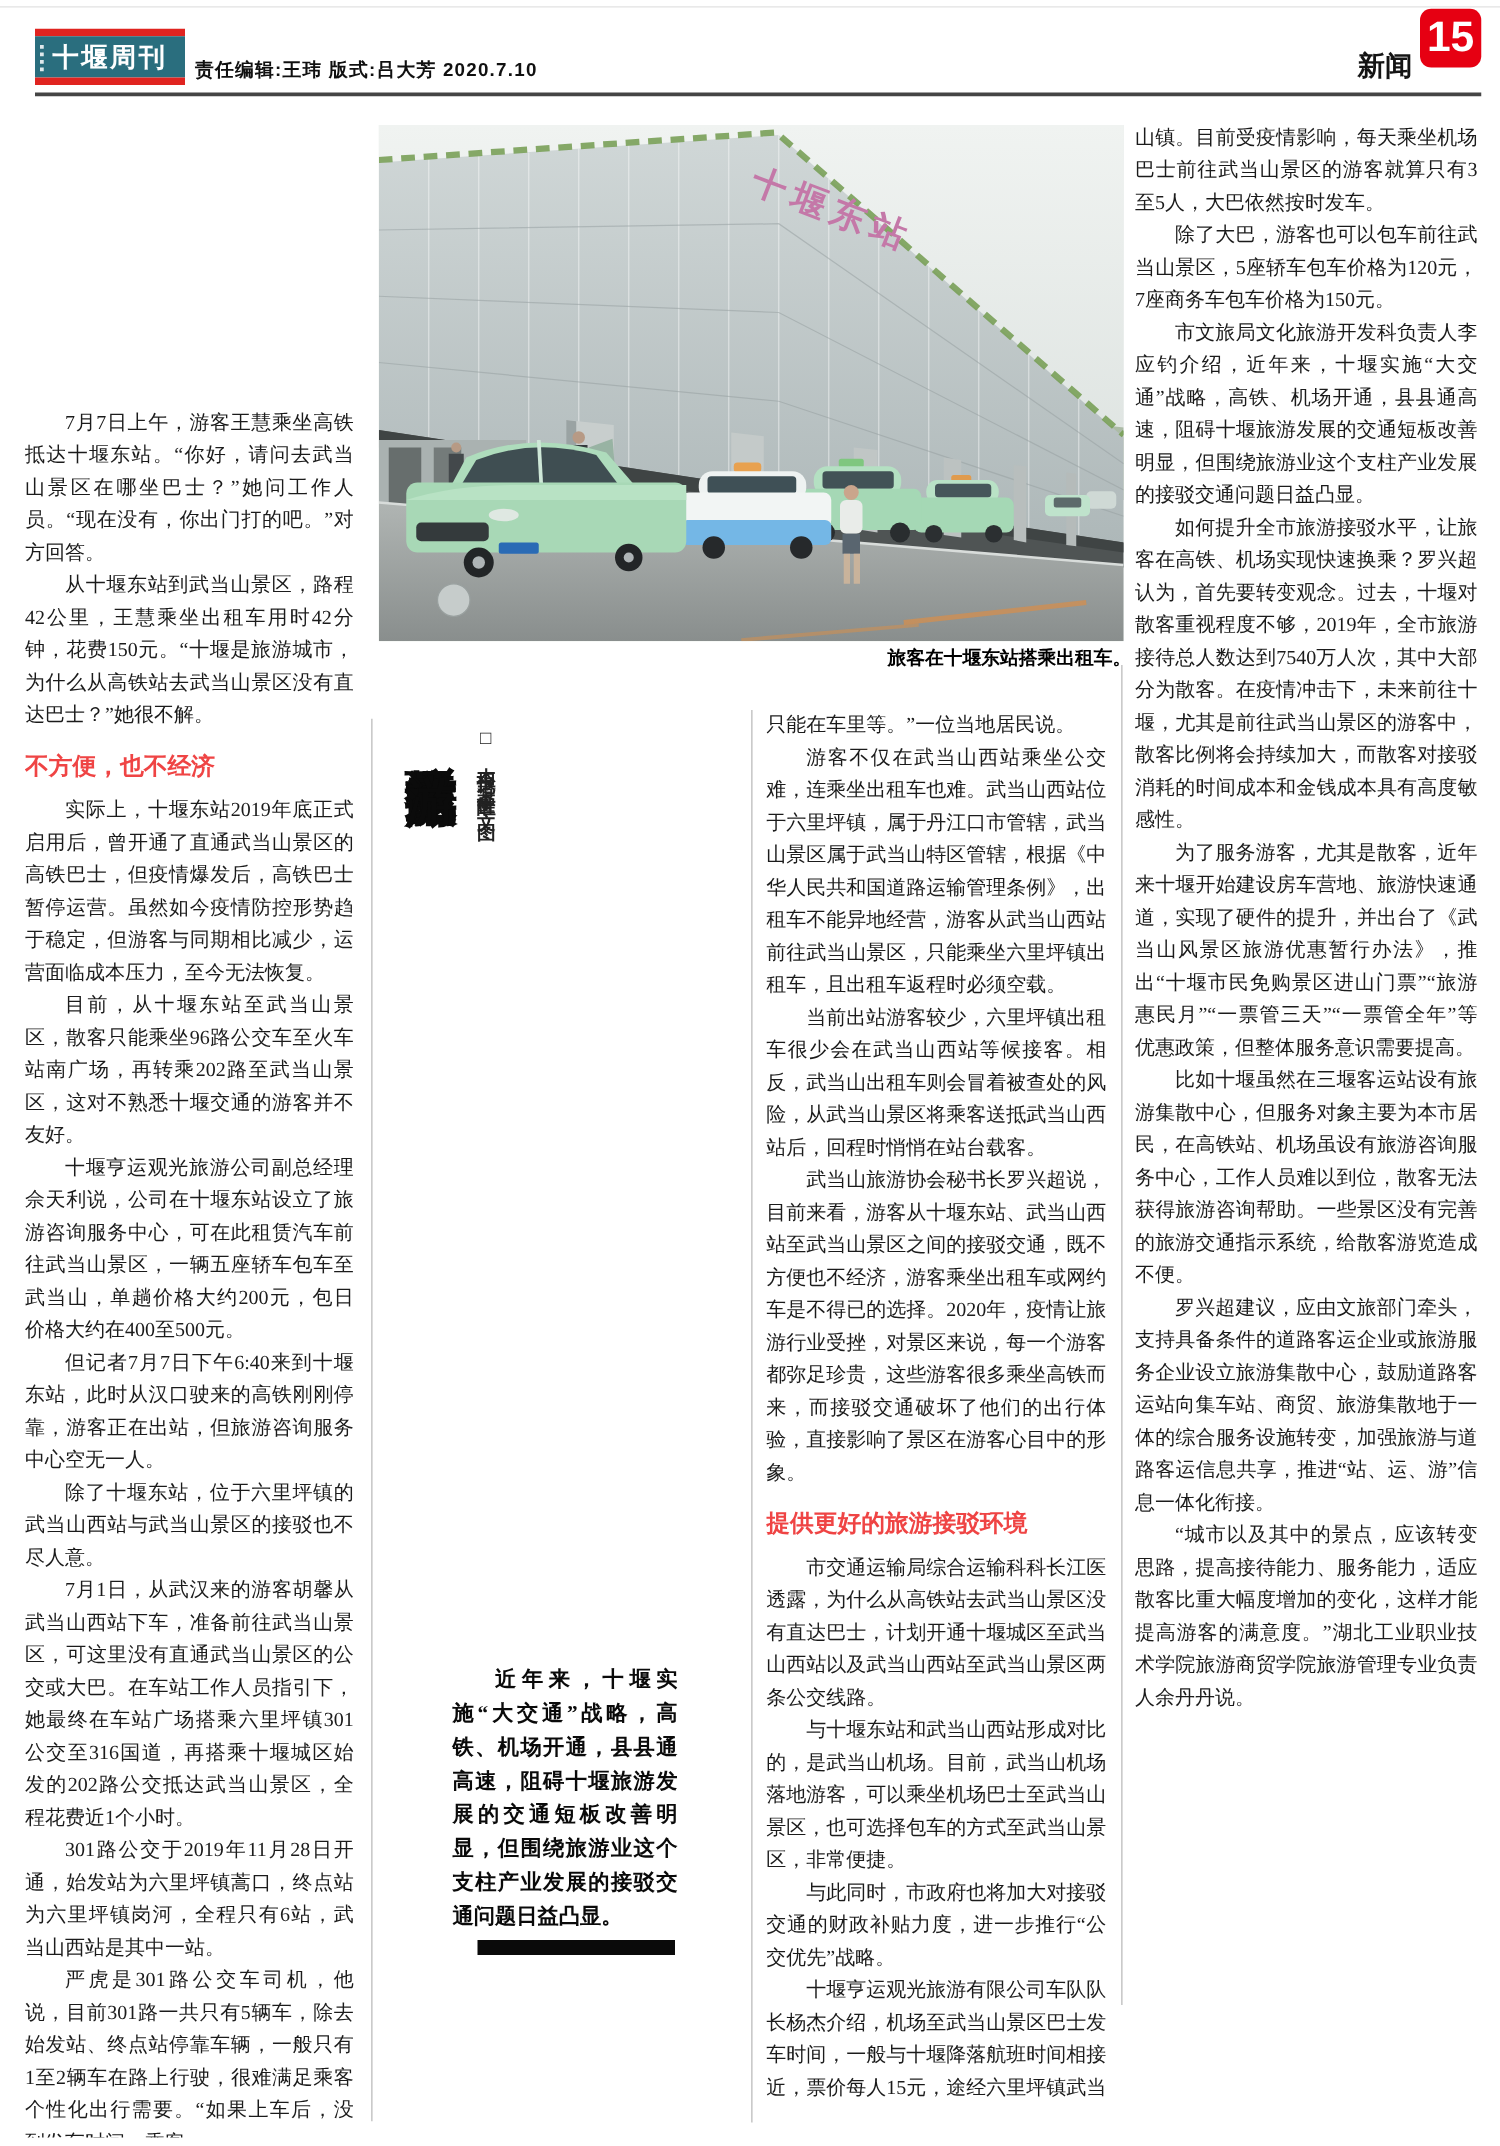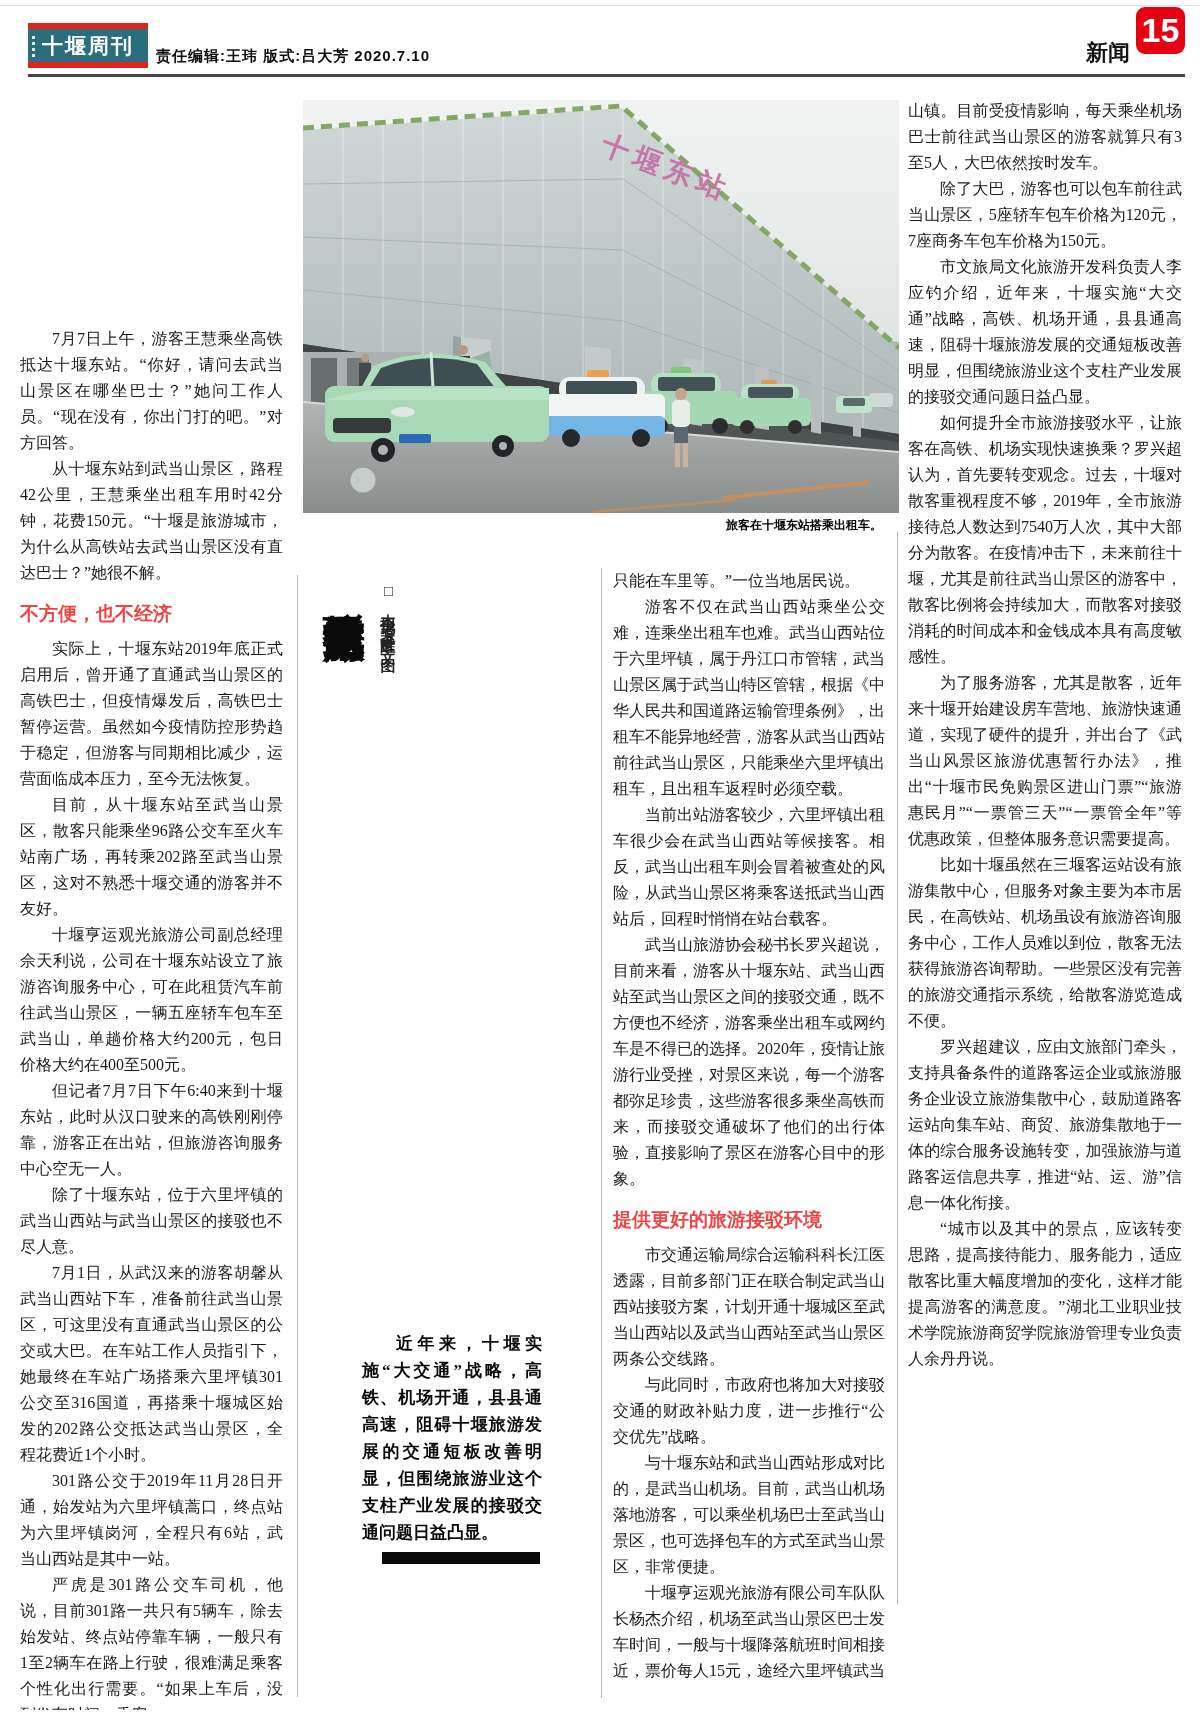--- a/index.html
+++ b/index.html
@@ -18,22 +18,22 @@
                font-weight:bold;font-size:15px;color:#101010;letter-spacing:1px;}
   .section-label{position:absolute;left:1086px;top:38px;font-family:"Liberation Sans",sans-serif;
                  font-weight:bold;font-size:22px;}
   .pagenum-box{position:absolute;left:1136px;top:7px;width:49px;height:47px;background:#e60012;border-radius:9px;
                color:#fff;display:flex;align-items:center;justify-content:center;
                font-family:"Liberation Sans",sans-serif;font-weight:bold;font-size:34px;}
   .header-rule{position:absolute;left:28px;top:74px;width:1157px;height:3px;background:#454545;}
 
   
   .photo{position:absolute;left:303px;top:100px;width:596px;height:413px;overflow:hidden;background:#e9edec;}
-  .caption{position:absolute;left:286px;top:517px;width:596px;text-align:right;
-           font-family:"Liberation Sans",sans-serif;font-weight:bold;font-size:12px;color:#000;}
+  .caption{position:absolute;left:309px;top:517px;width:596px;text-align:right;
+           font-family:"Liberation Sans",sans-serif;font-weight:bold;font-size:15px;color:#000;}
 
   
   .headline{position:absolute;left:316px;top:578px;height:440px;writing-mode:vertical-rl;
             font-weight:bold;font-size:42px;letter-spacing:1px;color:#0b0b0b;}
   .byline{position:absolute;left:378px;top:582px;height:230px;writing-mode:vertical-rl;
           font-family:"Liberation Sans",sans-serif;font-weight:bold;font-size:15px;letter-spacing:3px;color:#222;}
 
   .standfirst{position:absolute;left:362px;top:1330px;width:180px;font-weight:bold;font-size:17px;
               line-height:27px;text-align:justify;text-indent:2em;color:#0a0a0a;}
   .standfirst-bar{position:absolute;left:382px;top:1552px;width:158px;height:12px;background:#0a0a0a;}
@@ -237,23 +237,23 @@
     <p>301路公交于2019年11月28日开通，始发站为六里坪镇蒿口，终点站为六里坪镇岗河，全程只有6站，武当山西站是其中一站。</p>
     <p>严虎是301路公交车司机，他说，目前301路一共只有5辆车，除去始发站、终点站停靠车辆，一般只有1至2辆车在路上行驶，很难满足乘客个性化出行需要。“如果上车后，没到发车时间，乘客</p>
   </div>
 
   <div class="col col2">
     <p class="cont">只能在车里等。”一位当地居民说。</p>
     <p>游客不仅在武当山西站乘坐公交难，连乘坐出租车也难。武当山西站位于六里坪镇，属于丹江口市管辖，武当山景区属于武当山特区管辖，根据《中华人民共和国道路运输管理条例》，出租车不能异地经营，游客从武当山西站前往武当山景区，只能乘坐六里坪镇出租车，且出租车返程时必须空载。</p>
     <p>当前出站游客较少，六里坪镇出租车很少会在武当山西站等候接客。相反，武当山出租车则会冒着被查处的风险，从武当山景区将乘客送抵武当山西站后，回程时悄悄在站台载客。</p>
     <p>武当山旅游协会秘书长罗兴超说，目前来看，游客从十堰东站、武当山西站至武当山景区之间的接驳交通，既不方便也不经济，游客乘坐出租车或网约车是不得已的选择。2020年，疫情让旅游行业受挫，对景区来说，每一个游客都弥足珍贵，这些游客很多乘坐高铁而来，而接驳交通破坏了他们的出行体验，直接影响了景区在游客心目中的形象。</p>
     <h3 class="subhead">提供更好的旅游接驳环境</h3>
-    <p>市交通运输局综合运输科科长江医透露，目前多部门正在联合制定武当山西站接驳方案，计划开通十堰城区至武当山西站以及武当山西站至武当山景区两条公交线路。</p>
+    <p>市交通运输局综合运输科科长江医透露，为什么从高铁站去武当山景区没有直达巴士，计划开通十堰城区至武当山西站以及武当山西站至武当山景区两条公交线路。</p>
+    <p>与十堰东站和武当山西站形成对比的，是武当山机场。目前，武当山机场落地游客，可以乘坐机场巴士至武当山景区，也可选择包车的方式至武当山景区，非常便捷。</p>
     <p>与此同时，市政府也将加大对接驳交通的财政补贴力度，进一步推行“公交优先”战略。</p>
-    <p>与十堰东站和武当山西站形成对比的，是武当山机场。目前，武当山机场落地游客，可以乘坐机场巴士至武当山景区，也可选择包车的方式至武当山景区，非常便捷。</p>
     <p>十堰亨运观光旅游有限公司车队队长杨杰介绍，机场至武当山景区巴士发车时间，一般与十堰降落航班时间相接近，票价每人15元，途经六里坪镇武当</p>
   </div>
 
   <div class="col col3">
     <p class="cont">山镇。目前受疫情影响，每天乘坐机场巴士前往武当山景区的游客就算只有3至5人，大巴依然按时发车。</p>
     <p>除了大巴，游客也可以包车前往武当山景区，5座轿车包车价格为120元，7座商务车包车价格为150元。</p>
     <p>市文旅局文化旅游开发科负责人李应钓介绍，近年来，十堰实施“大交通”战略，高铁、机场开通，县县通高速，阻碍十堰旅游发展的交通短板改善明显，但围绕旅游业这个支柱产业发展的接驳交通问题日益凸显。</p>
     <p>如何提升全市旅游接驳水平，让旅客在高铁、机场实现快速换乘？罗兴超认为，首先要转变观念。过去，十堰对散客重视程度不够，2019年，全市旅游接待总人数达到7540万人次，其中大部分为散客。在疫情冲击下，未来前往十堰，尤其是前往武当山景区的游客中，散客比例将会持续加大，而散客对接驳消耗的时间成本和金钱成本具有高度敏感性。</p>
     <p>为了服务游客，尤其是散客，近年来十堰开始建设房车营地、旅游快速通道，实现了硬件的提升，并出台了《武当山风景区旅游优惠暂行办法》，推出“十堰市民免购景区进山门票”“旅游惠民月”“一票管三天”“一票管全年”等优惠政策，但整体服务意识需要提高。</p>
     <p>比如十堰虽然在三堰客运站设有旅游集散中心，但服务对象主要为本市居民，在高铁站、机场虽设有旅游咨询服务中心，工作人员难以到位，散客无法获得旅游咨询帮助。一些景区没有完善的旅游交通指示系统，给散客游览造成不便。</p>

